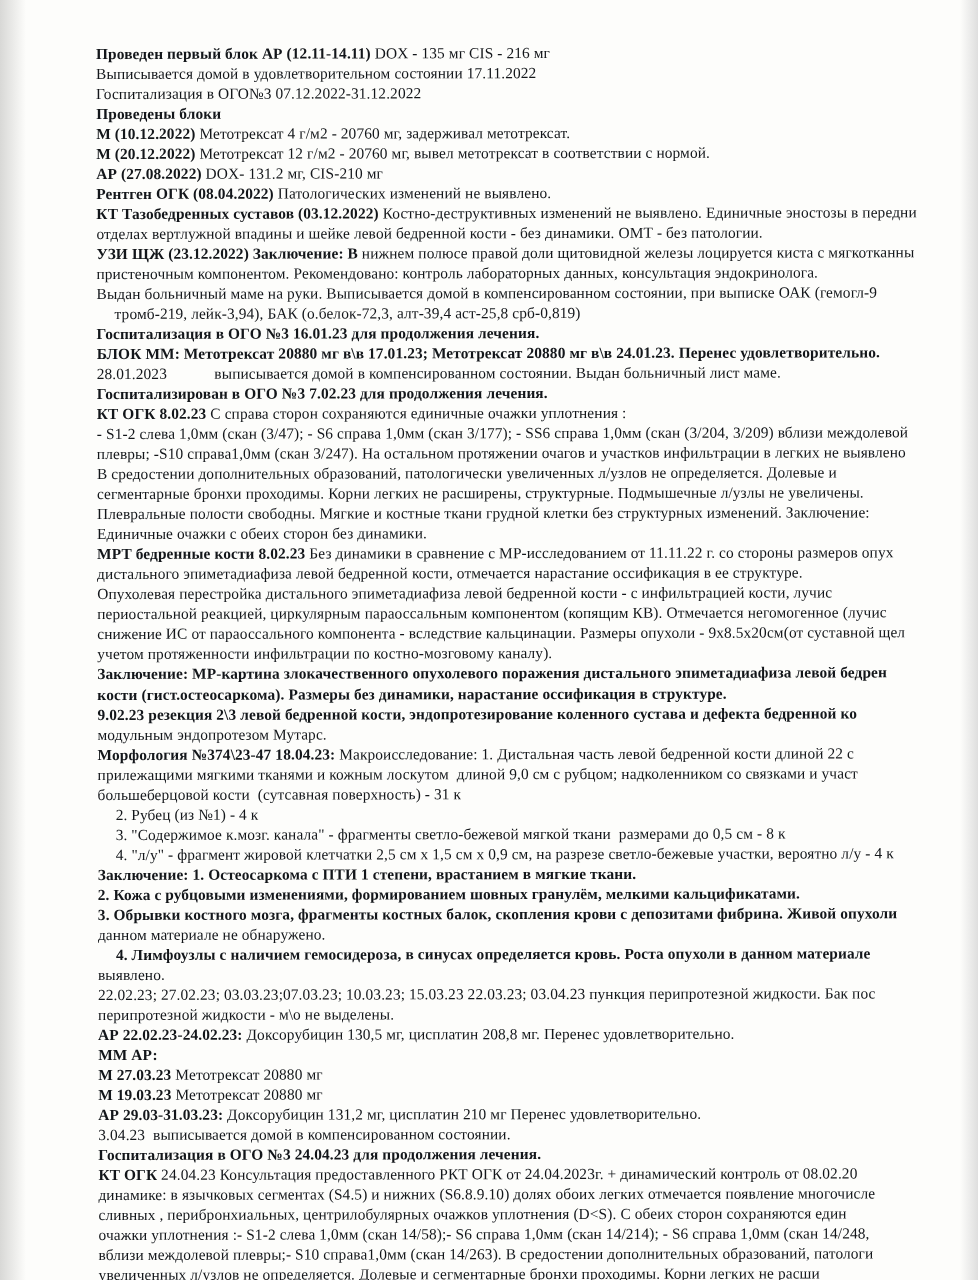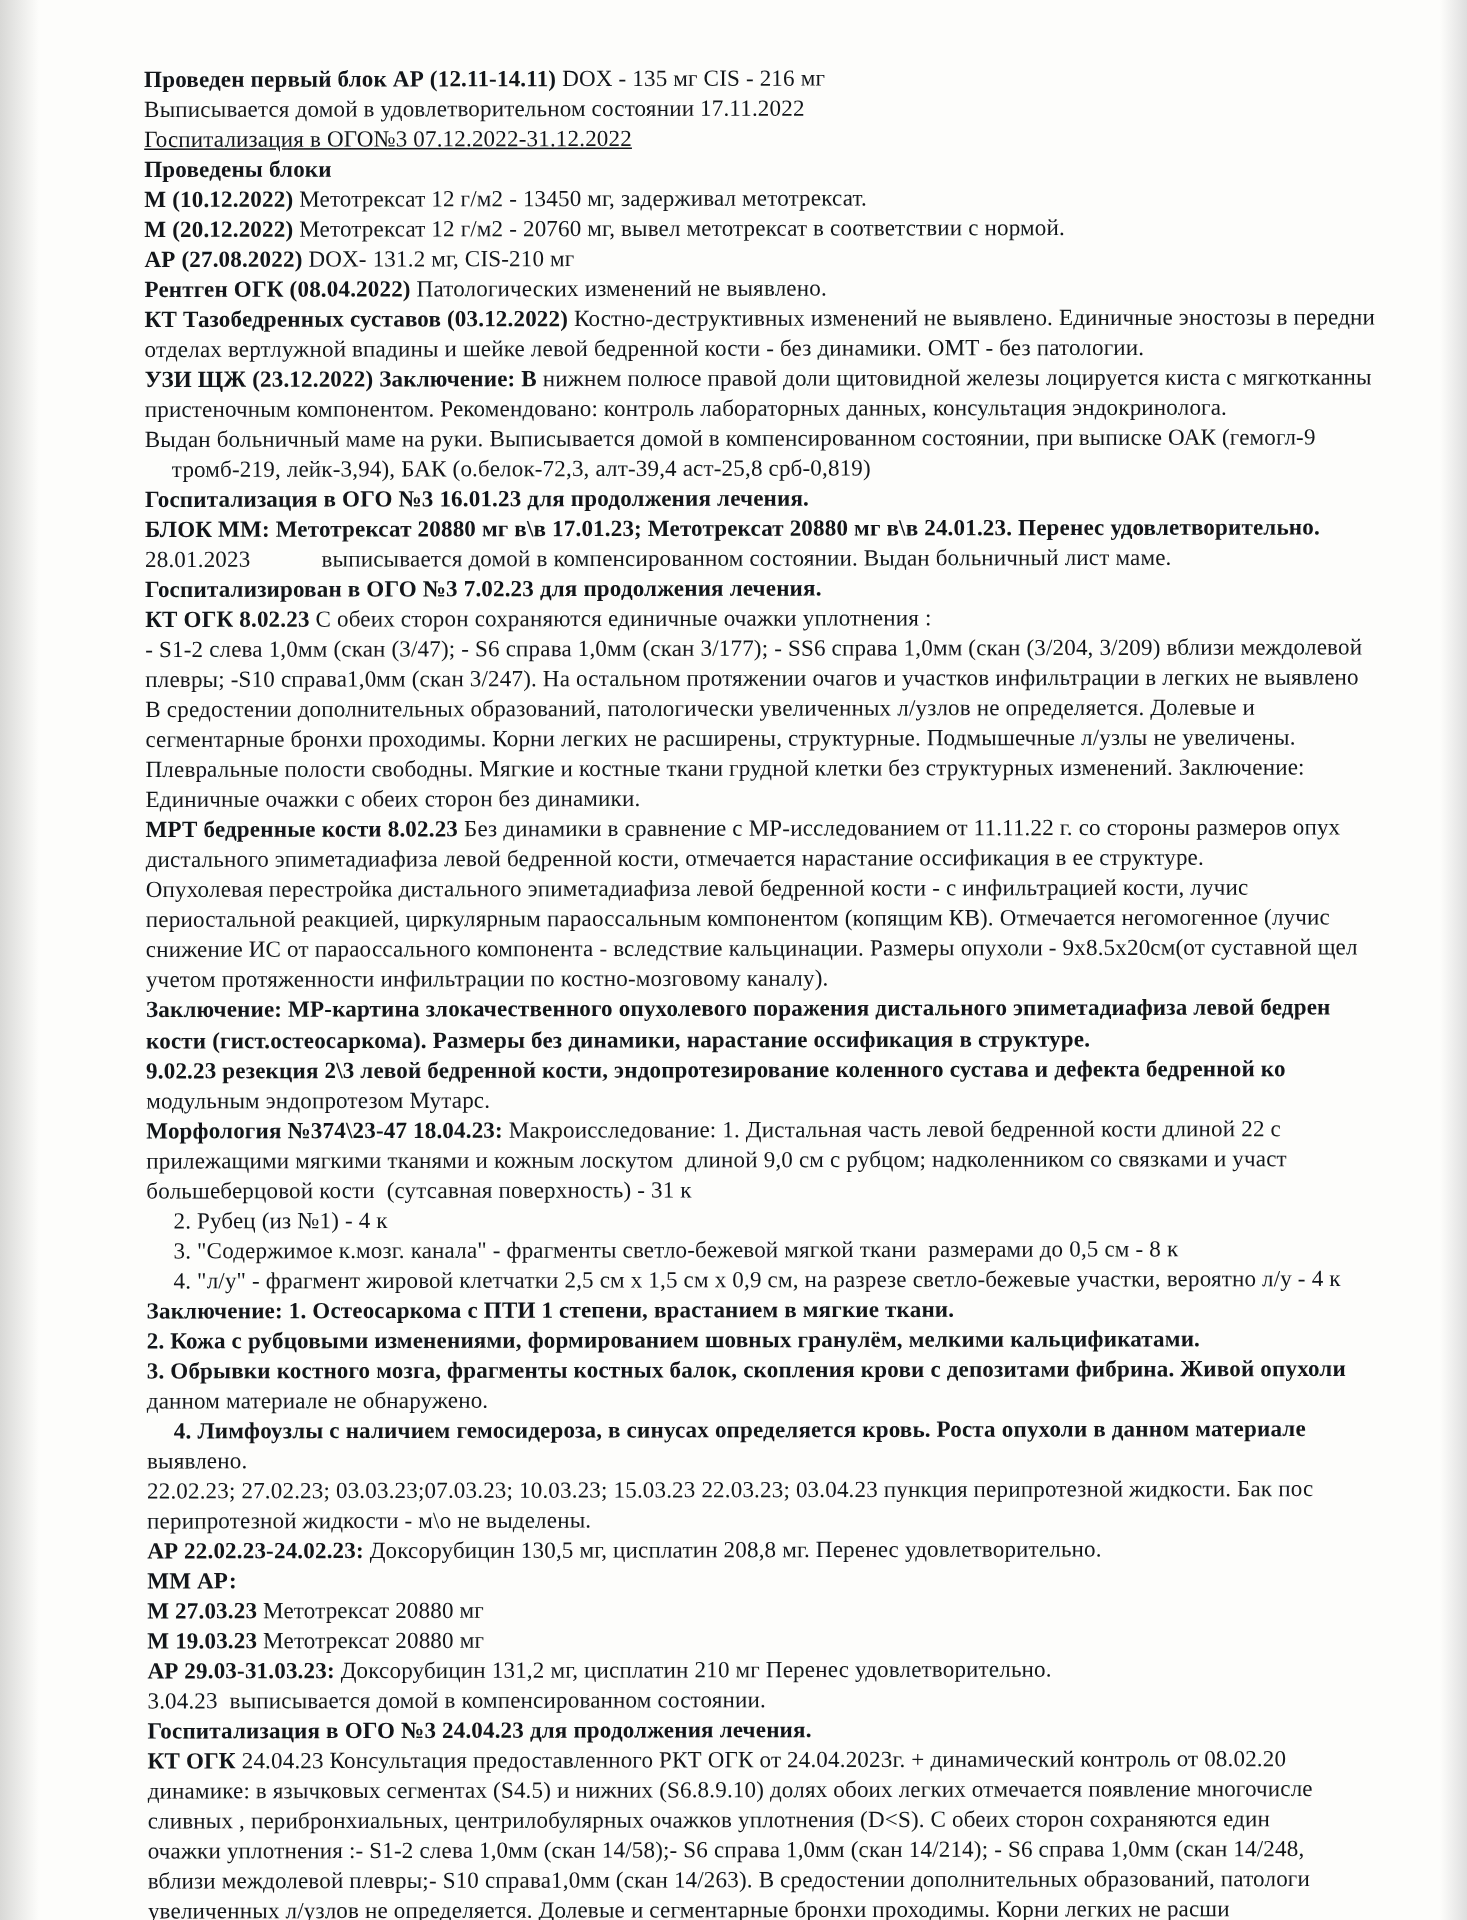--- a/index.html
+++ b/index.html
@@ -43,49 +43,49 @@
     line-height: 1.30;
     color: #13161a;
     letter-spacing: 0.1px;
   }
   .ln {
     white-space: pre-wrap;
     margin: 0;
     padding: 0;
   }
   .b { font-weight: bold; }
-  .u { text-decoration: underline; }
+  .u { }
   .ind { padding-left: 18px; }
   
   .skew { transform: rotate(-0.12deg); transform-origin: 0 0; }
 </style>
 </head>
 <body>
 
 <div class="page">
   <div class="doc skew" id="doc-body">
       <p class="ln"><span class="b">Проведен первый блок АР (12.11-14.11)</span><span> DOX - 135 мг CIS - 216 мг</span></p>
       <p class="ln">Выписывается домой в удовлетворительном состоянии 17.11.2022</p>
       <p class="ln"><span class="u">Госпитализация в ОГО№3 07.12.2022-31.12.2022</span></p>
       <p class="ln b">Проведены блоки</p>
-      <p class="ln"><span class="b">М (10.12.2022)</span><span> Метотрексат 12 г/м2 - 13450 мг, задерживал метотрексат.</span></p>
+      <p class="ln"><span class="b">М (10.12.2022)</span><span> Метотрексат 4 г/м2 - 20760 мг, задерживал метотрексат.</span></p>
       <p class="ln"><span class="b">М (20.12.2022)</span><span> Метотрексат 12 г/м2 - 20760 мг, вывел метотрексат в соответствии с нормой.</span></p>
       <p class="ln"><span class="b">АР (27.08.2022)</span><span> DOX- 131.2 мг, CIS-210 мг</span></p>
       <p class="ln"><span class="b">Рентген ОГК (08.04.2022)</span><span> Патологических изменений не выявлено.</span></p>
       <p class="ln"><span class="b">КТ Тазобедренных суставов (03.12.2022)</span><span> Костно-деструктивных изменений не выявлено. Единичные эностозы в передни</span></p>
       <p class="ln">отделах вертлужной впадины и шейке левой бедренной кости - без динамики. ОМТ - без патологии.</p>
       <p class="ln"><span class="b">УЗИ ЩЖ (23.12.2022) Заключение: В</span><span> нижнем полюсе правой доли щитовидной железы лоцируется киста с мягкотканны</span></p>
       <p class="ln">пристеночным компонентом. Рекомендовано: контроль лабораторных данных, консультация эндокринолога.</p>
       <p class="ln">Выдан больничный маме на руки. Выписывается домой в компенсированном состоянии, при выписке ОАК (гемогл-9</p>
       <p class="ln ind">тромб-219, лейк-3,94), БАК (о.белок-72,3, алт-39,4 аст-25,8 срб-0,819)</p>
       <p class="ln b">Госпитализация в ОГО №3 16.01.23 для продолжения лечения.</p>
       <p class="ln b">БЛОК ММ: Метотрексат 20880 мг в\в 17.01.23; Метотрексат 20880 мг в\в 24.01.23. Перенес удовлетворительно.</p>
       <p class="ln">28.01.2023            выписывается домой в компенсированном состоянии. Выдан больничный лист маме.</p>
       <p class="ln b">Госпитализирован в ОГО №3 7.02.23 для продолжения лечения.</p>
-      <p class="ln"><span class="b">КТ ОГК 8.02.23</span><span> С обеих сторон сохраняются единичные очажки уплотнения :</span></p>
+      <p class="ln"><span class="b">КТ ОГК 8.02.23</span><span> С справа сторон сохраняются единичные очажки уплотнения :</span></p>
       <p class="ln">- S1-2 слева 1,0мм (скан (3/47); - S6 справа 1,0мм (скан 3/177); - SS6 справа 1,0мм (скан (3/204, 3/209) вблизи междолевой</p>
       <p class="ln">плевры; -S10 справа1,0мм (скан 3/247). На остальном протяжении очагов и участков инфильтрации в легких не выявлено</p>
       <p class="ln">В средостении дополнительных образований, патологически увеличенных л/узлов не определяется. Долевые и</p>
       <p class="ln">сегментарные бронхи проходимы. Корни легких не расширены, структурные. Подмышечные л/узлы не увеличены.</p>
       <p class="ln">Плевральные полости свободны. Мягкие и костные ткани грудной клетки без структурных изменений. Заключение:</p>
       <p class="ln">Единичные очажки с обеих сторон без динамики.</p>
       <p class="ln"><span class="b">МРТ бедренные кости 8.02.23</span><span> Без динамики в сравнение с МР-исследованием от 11.11.22 г. со стороны размеров опух</span></p>
       <p class="ln">дистального эпиметадиафиза левой бедренной кости, отмечается нарастание оссификация в ее структуре.</p>
       <p class="ln">Опухолевая перестройка дистального эпиметадиафиза левой бедренной кости - с инфильтрацией кости, лучис</p>
       <p class="ln">периостальной реакцией, циркулярным параоссальным компонентом (копящим КВ). Отмечается негомогенное (лучис</p>

